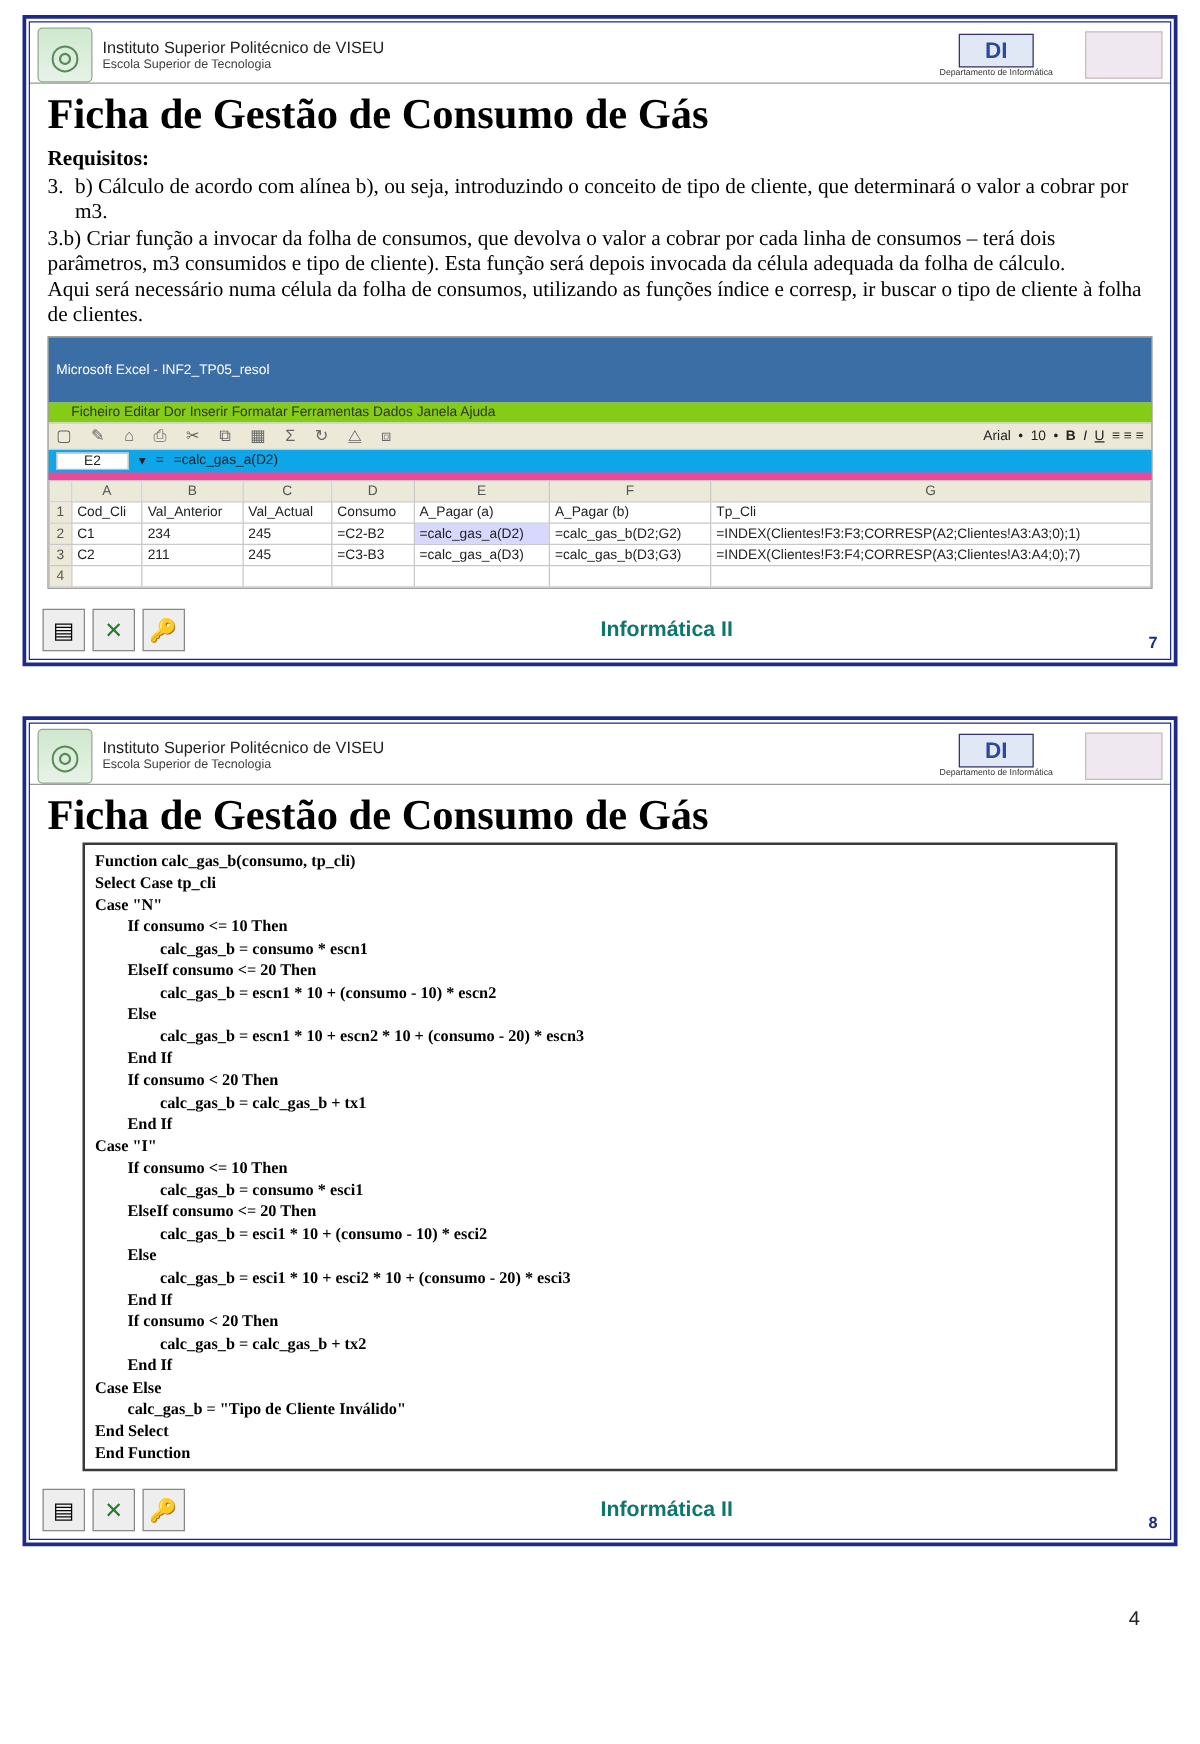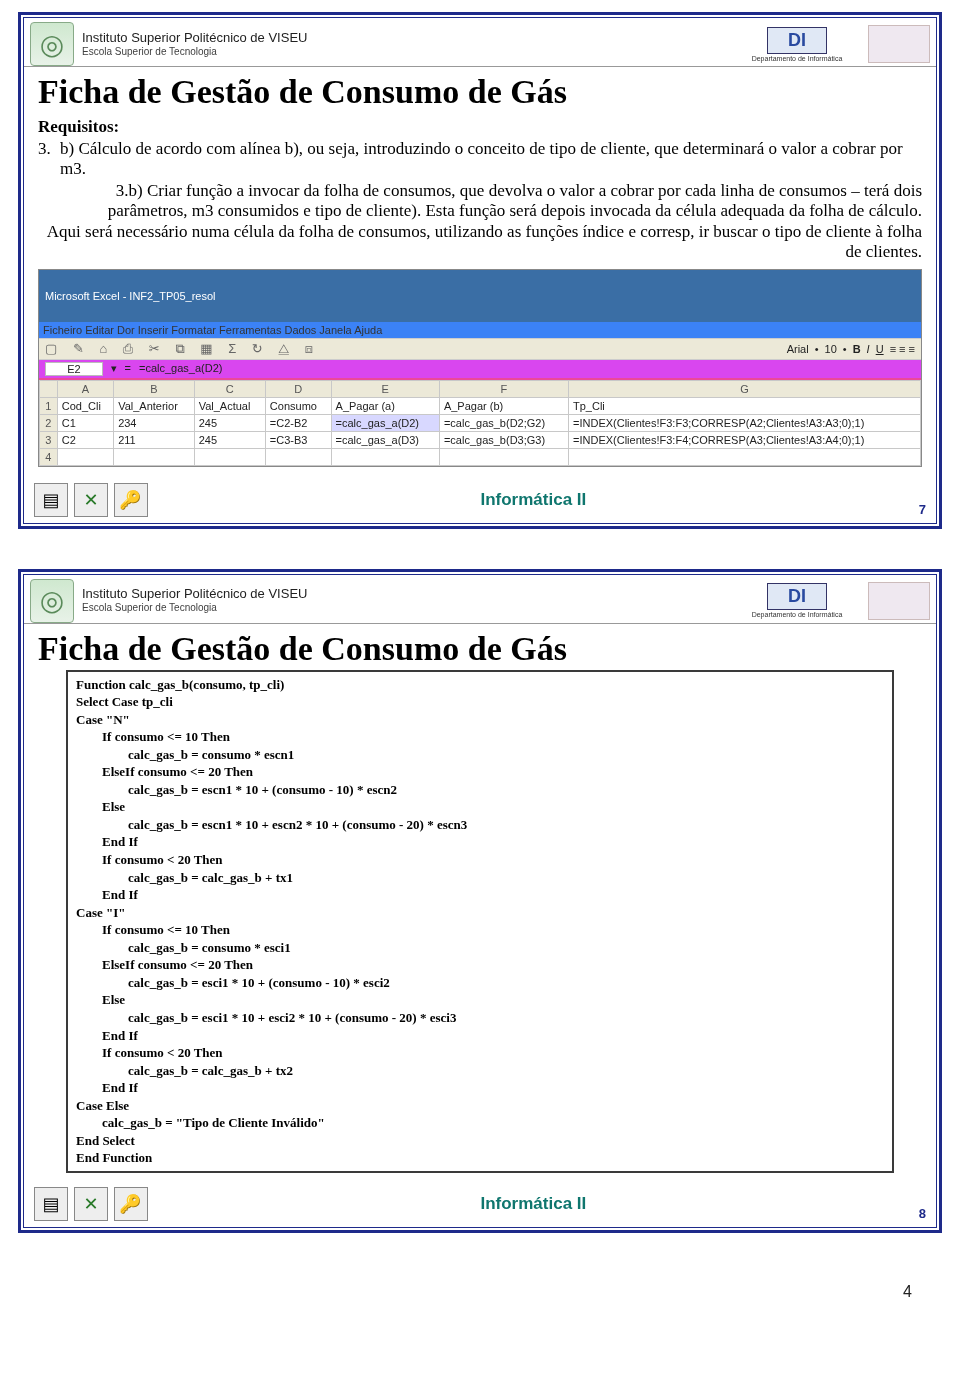--- a/index.html
+++ b/index.html
@@ -16,24 +16,24 @@
 .hdr-icons{width:60px;height:36px;background:#efe8f0;border:1px solid #cbb;margin-left:6px}
 .slide-body{padding:6px 14px 8px 14px}
 .title{font-family:"Times New Roman",serif;font-size:34px;font-weight:bold;color:#000;margin:0 0 2px 0}
 .section{font-family:"Times New Roman",serif;font-size:17px;font-weight:bold;margin:6px 0 0 0}
 .requisito{font-family:"Times New Roman",serif;font-size:17px;margin:2px 0 0 0;display:flex}
 .requisito .num{width:22px;flex:none}
 .requisito .txt{flex:1}
 .solucao-text{font-family:"Times New Roman",serif;font-size:17px;margin:2px 0 0 0;line-height:1.2}
 .excel-shot{margin:6px 0 0 0;border:1px solid #888;background:#ece9d8;width:100%;box-sizing:border-box;font-family:Tahoma,Arial,sans-serif;font-size:11px;color:#222}
 .ex-titlebar{background:linear-gradient(#3a6ea5,#3a6ea5);color:#fff;padding:20px 6px;font-size:11px}
-.ex-menubar{padding:2px 4px;color:#333;background:#3b82f6}
+.ex-menubar{padding:2px 18px;color:#333;background:#84cc16}
 .ex-toolbar{padding:2px 6px;background:#ece9d8;border-top:1px solid #ccc;border-bottom:1px solid #ccc;display:flex;align-items:center;gap:6px}
 .ex-toolbar .glyphs{font-size:13px;letter-spacing:6px;color:#666}
-.ex-fx{padding:2px 6px;background:#d946ef;border-bottom:2px solid #ec4899;display:flex;gap:8px}
+.ex-fx{padding:2px 6px;background:#0ea5e9;border-bottom:6px solid #ec4899;display:flex;gap:8px}
 .ex-fx .cell{width:56px;border:1px solid #bbb;background:#fff;text-align:center;font-size:11px}
 .ex-grid{background:#fff}
 .ex-grid table{border-collapse:collapse;width:100%;font-size:11px}
 .ex-grid th,.ex-grid td{border:1px solid #c8c8c8;padding:2px 4px;white-space:nowrap;overflow:hidden;text-overflow:ellipsis}
 .ex-grid th{background:#ece9d8;font-weight:normal;color:#555;text-align:center}
 .ex-grid td.sel{background:#d8d8ff}
 .footerbar{display:flex;align-items:center;justify-content:space-between;padding:8px 10px 6px 10px;font-family:Arial,sans-serif}
 .foot-icons{display:flex;gap:6px;align-items:center}
 .fic{width:32px;height:32px;border:1px solid #888;background:#eee;display:flex;align-items:center;justify-content:center;font-size:18px}
 .foot-title{color:#0f766e;font-weight:bold;font-size:17px}
@@ -63,21 +63,21 @@
 
       <div class="slide-body">
         <div class="title">Ficha de Gestão de Consumo de Gás</div>
 
         <div class="section">Requisitos:</div>
         <div class="requisito">
           <div class="num">3.</div>
           <div class="txt">b) Cálculo de acordo com alínea b), ou seja, introduzindo o conceito de tipo de cliente, que determinará o valor a cobrar por m3.</div>
         </div>
 
-        <div class="solucao-text" style="white-space: pre-wrap; text-align: right;">3.b) Criar função a invocar da folha de consumos, que devolva o valor a cobrar por cada linha de consumos – terá dois parâmetros, m3 consumidos e tipo de cliente). Esta função será depois invocada da célula adequada da folha de cálculo.
+        <div class="solucao-text" style="white-space: pre-wrap;">3.b) Criar função a invocar da folha de consumos, que devolva o valor a cobrar por cada linha de consumos – terá dois parâmetros, m3 consumidos e tipo de cliente). Esta função será depois invocada da célula adequada da folha de cálculo.
 Aqui será necessário numa célula da folha de consumos, utilizando as funções índice e corresp, ir buscar o tipo de cliente à folha de clientes.</div>
 
         <div class="excel-shot">
           <div class="ex-titlebar">Microsoft Excel - INF2_TP05_resol</div>
           <div class="ex-menubar">Ficheiro  Editar  Dor  Inserir  Formatar  Ferramentas  Dados  Janela  Ajuda</div>
           <div class="ex-toolbar">
             <span class="glyphs">▢ ✎ ⌂ ⎙ ✂ ⧉ ▦ Σ ↻ ⧋ ⧈</span>
             <span style="flex:1"></span>
             <span>Arial</span>
             <span>•</span>
@@ -130,21 +130,21 @@
                     <td>=INDEX(Clientes!F3:F3;CORRESP(A2;Clientes!A3:A3;0);1)</td>
                   </tr>
                   <tr>
                     <th>3</th>
                     <td>C2</td>
                     <td>211</td>
                     <td>245</td>
                     <td>=C3-B3</td>
                     <td>=calc_gas_a(D3)</td>
                     <td>=calc_gas_b(D3;G3)</td>
-                    <td>=INDEX(Clientes!F3:F4;CORRESP(A3;Clientes!A3:A4;0);1)</td>
+                    <td>=INDEX(Clientes!F3:F4;CORRESP(A3;Clientes!A3:A4;0);7)</td>
                   </tr>
                   <tr>
                     <th>4</th>
                     <td></td>
                     <td></td>
                     <td></td>
                     <td></td>
                     <td></td>
                     <td></td>
                     <td></td>

